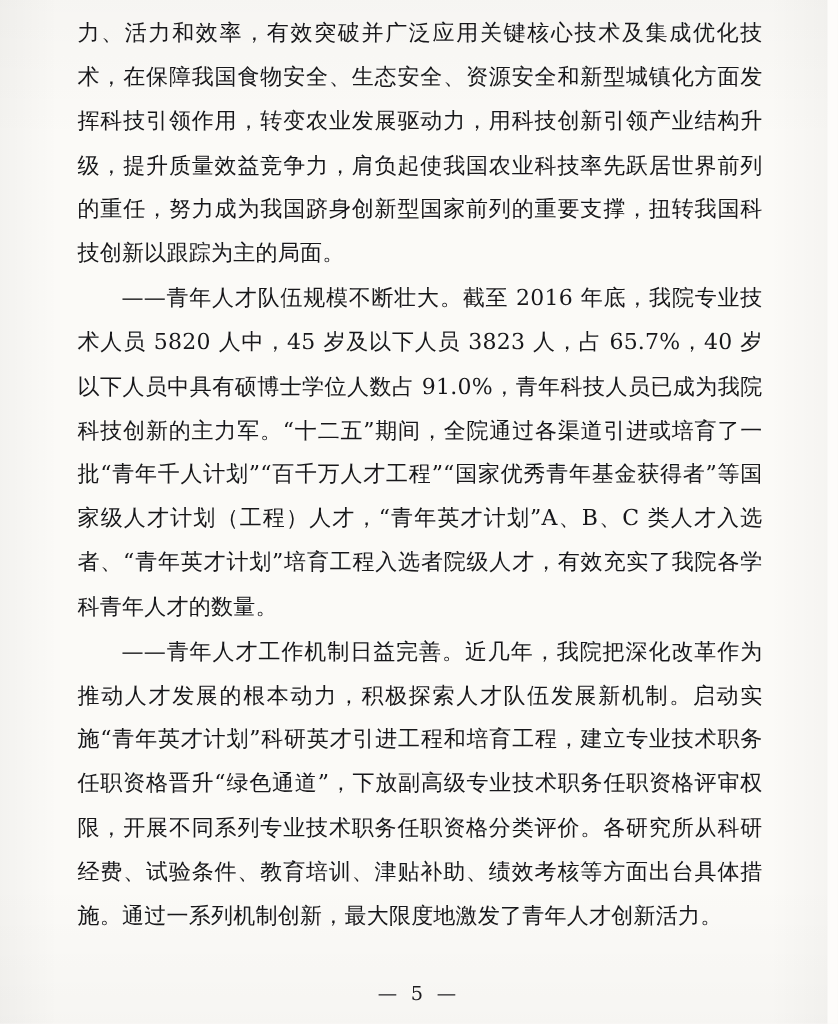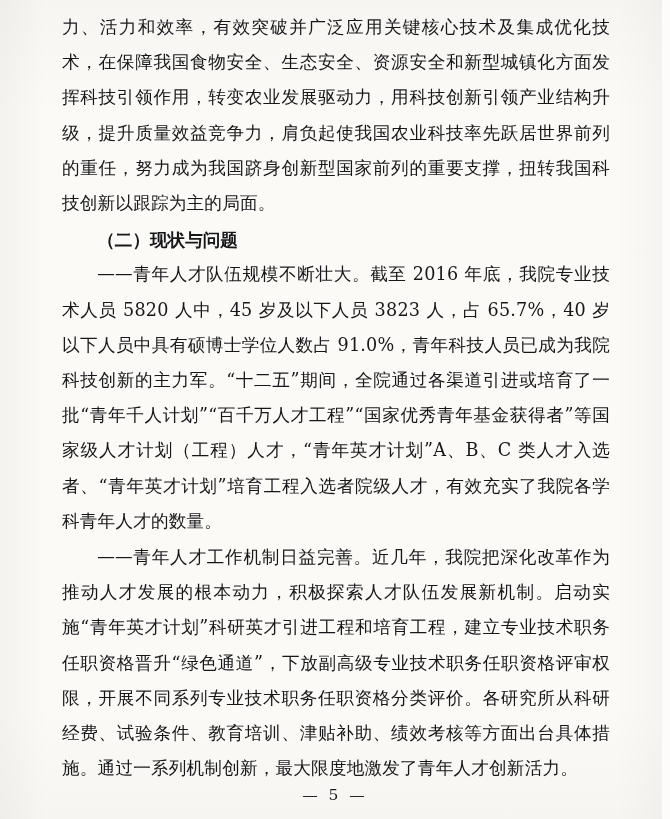--- a/index.html
+++ b/index.html
@@ -65,21 +65,20 @@
   }
 </style>
 </head>
 <body>
 
 <div class="page">
   <div class="content">
 
     <p class="para">力、活力和效率，有效突破并广泛应用关键核心技术及集成优化技术，在保障我国食物安全、生态安全、资源安全和新型城镇化方面发挥科技引领作用，转变农业发展驱动力，用科技创新引领产业结构升级，提升质量效益竞争力，肩负起使我国农业科技率先跃居世界前列的重任，努力成为我国跻身创新型国家前列的重要支撑，扭转我国科技创新以跟踪为主的局面。</p>
 
-    <p class="heading">（二）现状与问题</p>
 
 
     <p class="para indent2">——青年人才队伍规模不断壮大。截至 2016 年底，我院专业技术人员 5820 人中，45 岁及以下人员 3823 人，占 65.7%，40 岁以下人员中具有硕博士学位人数占 91.0%，青年科技人员已成为我院科技创新的主力军。“十二五”期间，全院通过各渠道引进或培育了一批“青年千人计划”“百千万人才工程”“国家优秀青年基金获得者”等国家级人才计划（工程）人才，“青年英才计划”A、B、C 类人才入选者、“青年英才计划”培育工程入选者院级人才，有效充实了我院各学科青年人才的数量。</p>
 
     <p class="para indent2">——青年人才工作机制日益完善。近几年，我院把深化改革作为推动人才发展的根本动力，积极探索人才队伍发展新机制。启动实施“青年英才计划”科研英才引进工程和培育工程，建立专业技术职务任职资格晋升“绿色通道”，下放副高级专业技术职务任职资格评审权限，开展不同系列专业技术职务任职资格分类评价。各研究所从科研经费、试验条件、教育培训、津贴补助、绩效考核等方面出台具体措施。通过一系列机制创新，最大限度地激发了青年人才创新活力。</p>
 
   </div>
 
   <div class="footer">
     <span class="pagenum">— 5 —</span>

